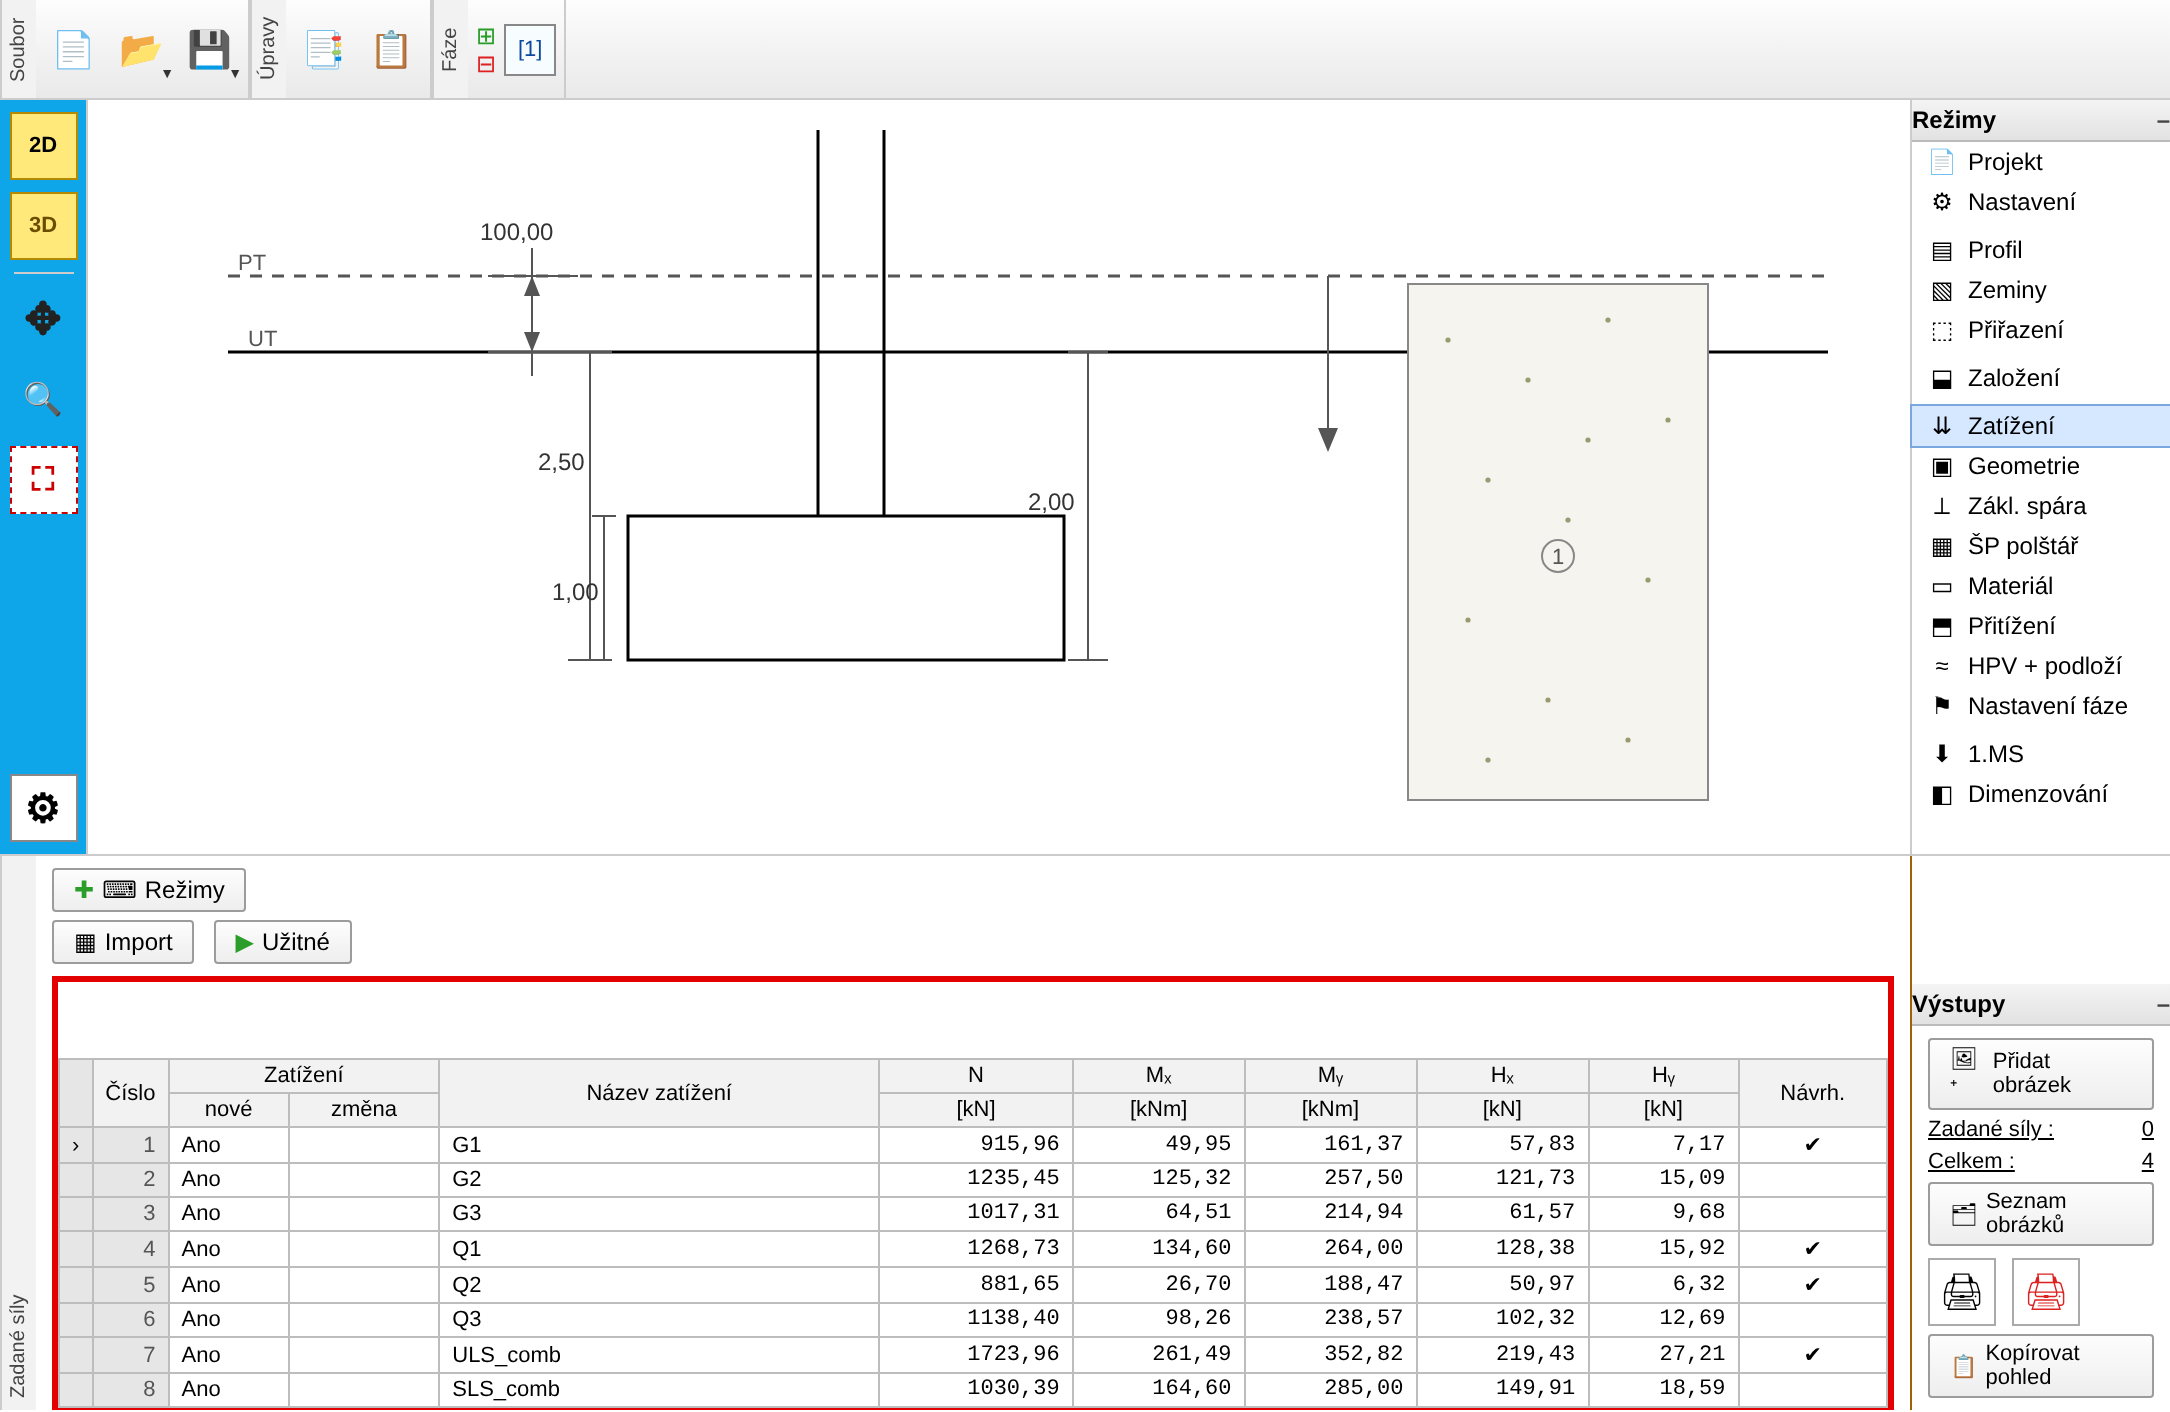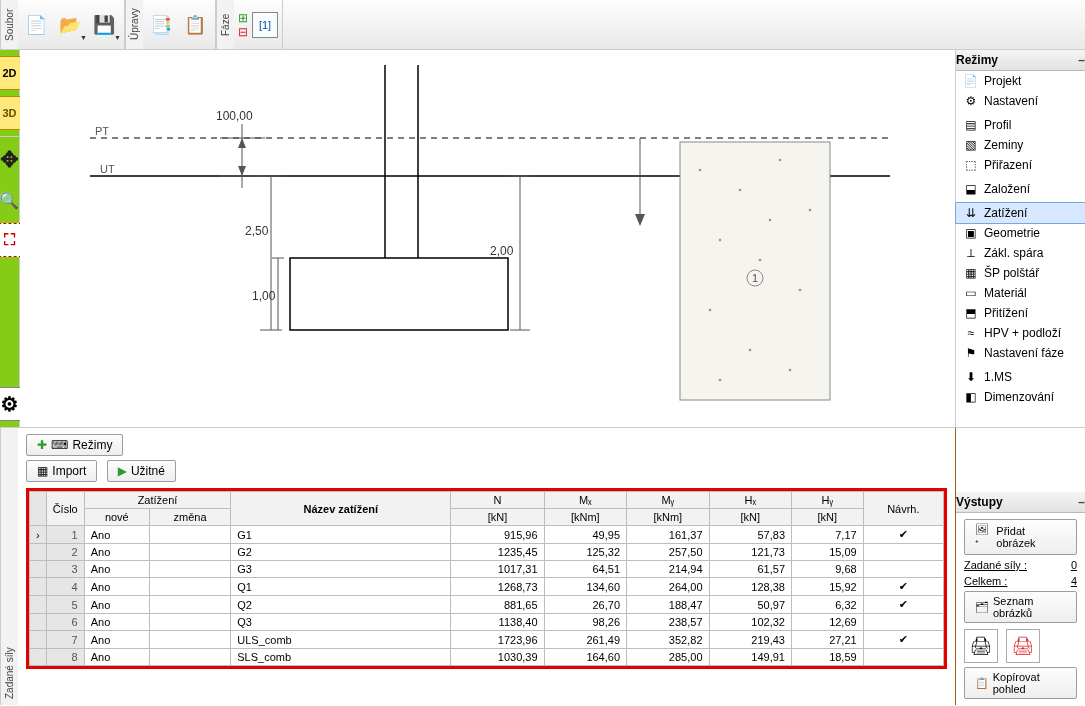--- a/index.html
+++ b/index.html
@@ -7,21 +7,21 @@
   .toolbar { height: 50px; border-bottom: 1px solid #ccc; display: flex; align-items: stretch; background: linear-gradient(#fdfdfd,#e9e9e9); }
   .tb-vert { width: 18px; writing-mode: vertical-rl; text-align: center; font-size: 10px; background: #f2f2f2; border-right: 1px solid #ccc; display: flex; align-items: center; justify-content: center; transform: rotate(180deg); padding: 2px 0; color: #444; cursor: pointer; }
   .tb-group { display: flex; align-items: center; padding: 0 4px; gap: 4px; border-right: 1px solid #ccc; }
   .tb-btn { width: 30px; height: 30px; display: flex; align-items: center; justify-content: center; cursor: pointer; border: 1px solid transparent; border-radius: 2px; font-size: 18px; position: relative; }
   .tb-dd { position: absolute; right: -2px; bottom: -2px; font-size: 7px; color: #333; }
   .phase-box { width: 26px; height: 26px; border: 1px solid #888; display: flex; align-items: center; justify-content: center; background: #f7fcff; font-size: 11px; color: #0b4a9e; }
   .tb-pm { display: flex; flex-direction: column; gap: 2px; font-size: 12px; line-height: 1; }
   .tb-pm span { cursor: pointer; }
 
   .body-row { display: flex; height: 377px; }
-  .side-tools { width: 20px; border-right: 1px solid #ccc; background: #84cc16; display: flex; flex-direction: column; align-items: center; padding-top: 6px; gap: 6px; }
+  .side-tools { width: 44px; border-right: 1px solid #ccc; background: #0ea5e9; display: flex; flex-direction: column; align-items: center; padding-top: 6px; gap: 6px; }
   .side-btn { width: 34px; height: 34px; border: 1px solid #888; display: flex; align-items: center; justify-content: center; background: #fff; cursor: pointer; font-size: 11px; font-weight: bold; }
   .side-btn.active { background: #ffe97a; border: 1px solid #b58a00; }
   .side-btn.icon { border: none; background: none; font-size: 22px; color: #222; }
   .side-btn.red { border: 1px dashed #c00; color: #c00; font-size: 16px; }
   .side-gear { margin-top: auto; margin-bottom: 6px; border: 1px solid #888; background: #fff; font-size: 20px; }
 
   .canvas { flex: 1; background: #fff; position: relative; }
 
   .right-col { width: 130px; border-left: 1px solid #ccc; display: flex; flex-direction: column; }
 
@@ -34,25 +34,25 @@
   .mi-icon { width: 14px; height: 14px; display: flex; align-items: center; justify-content: center; font-size: 12px; }
 
   .bottom-pane { height: 278px; display: flex; border-top: 1px solid #ccc; }
   .bp-vert { width: 18px; writing-mode: vertical-rl; text-align: center; font-size: 10px; background: #f2f2f2; border-right: 1px solid #ccc; display: flex; align-items: center; justify-content: flex-start; padding-top: 6px; transform: rotate(180deg); color: #444; }
   .bp-main { flex: 1; padding: 6px 8px; overflow: auto; }
   .bp-right { width: 130px; border-left: 1px solid #a16207; display: flex; flex-direction: column; }
 
   .btn { display: inline-flex; align-items: center; gap: 4px; border: 1px solid #9c9c9c; background: linear-gradient(#fdfdfd,#eee); padding: 3px 10px; border-radius: 2px; cursor: pointer; margin-right: 6px; margin-bottom: 4px; }
 
   .tbl-wrap { border: 3px solid #e20000; margin-top: 2px; }
-  table.data { border-collapse: collapse; width: 100%; font-size: 11px; }
+  table.data { border-collapse: collapse; width: 100%; font-size: 11px; margin-top: 38px; }
   table.data th, table.data td { border: 1px solid #bdbdbd; padding: 2px 6px; background: #fff; }
   table.data th { background: #f2f2f2; font-weight: normal; text-align: center; }
   table.data .rownum { background: #e6e6e6; text-align: right; width: 32px; color: #555; }
-  table.data td.num { text-align: right; }
+  table.data td.num { text-align: right; font-family: Liberation Mono, monospace; }
   table.data td.ctr { text-align: center; }
   table.data .marker { width: 16px; background: #e6e6e6; }
 
   .out-body { padding: 6px 8px; font-size: 11px; display: flex; flex-direction: column; gap: 4px; }
   .out-row { display: flex; justify-content: space-between; text-decoration: underline; }
   .print-row { display: flex; gap: 8px; justify-content: flex-start; padding: 0 8px; }
   .print-btn { width: 34px; height: 34px; border: 1px solid #aaa; display: flex; align-items: center; justify-content: center; background: #fff; cursor: pointer; font-size: 18px; }
 </style>
 </head>
 <body>
@@ -259,21 +259,21 @@
           <span>Užitné</span>
         </span>
     </div>
     <div class="tbl-wrap">
       <table class="data">
         <thead>
           <tr>
             <th rowspan="2" class="marker"></th>
             <th rowspan="2">Číslo</th>
             <th colspan="2">Zatížení</th>
-            <th rowspan="2" style="width:220px;font-weight:bold;">Název zatížení</th>
+            <th rowspan="2" style="width:220px;">Název zatížení</th>
             <th>N</th>
             <th>Mₓ</th>
             <th>Mᵧ</th>
             <th>Hₓ</th>
             <th>Hᵧ</th>
             <th rowspan="2">Návrh.</th>
           </tr>
           <tr>
             <th>nové</th>
             <th>změna</th>

